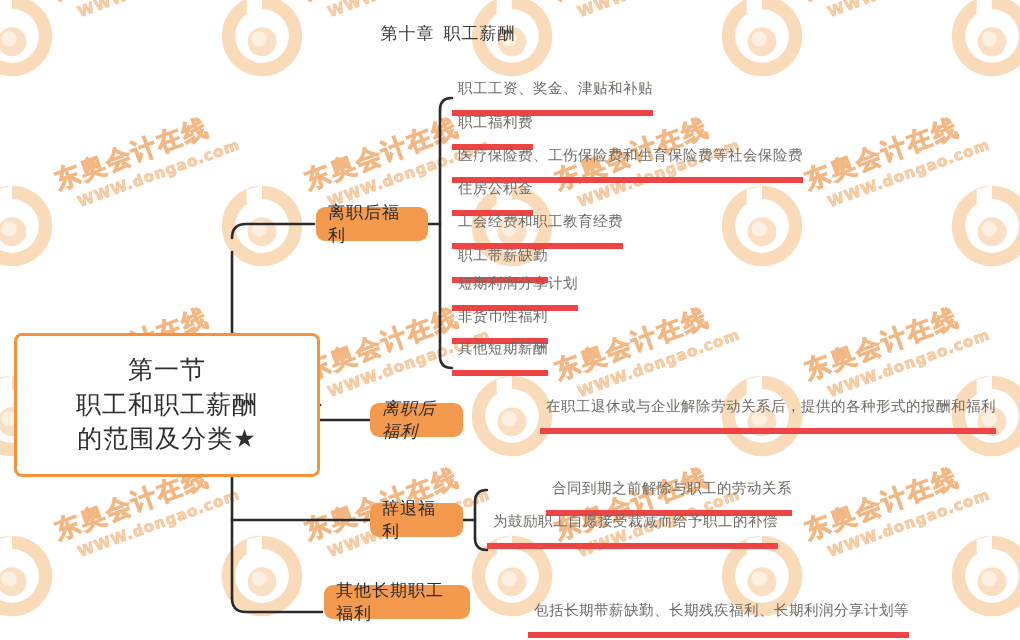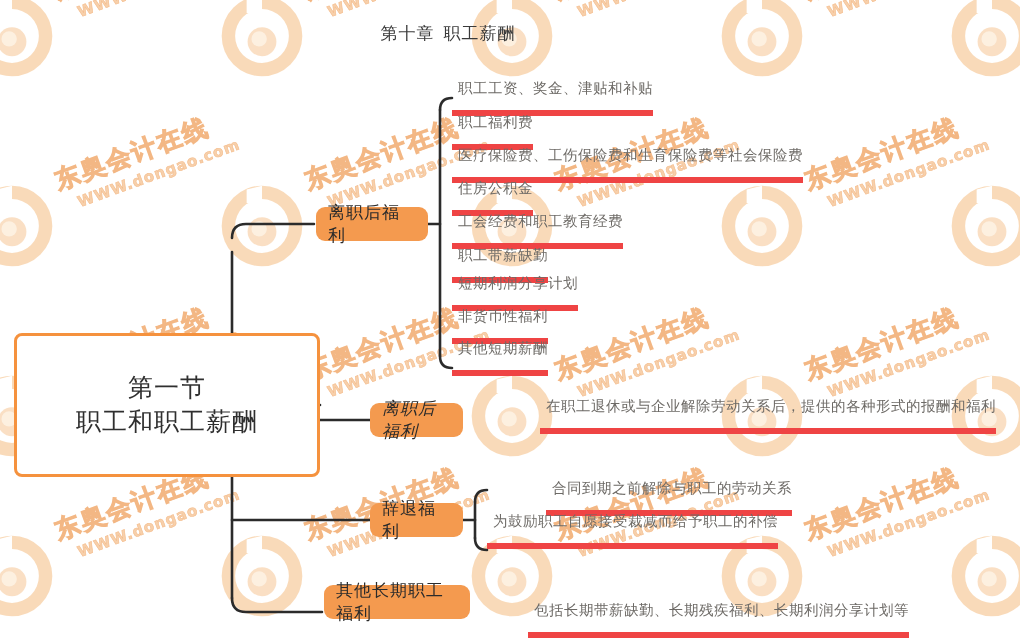--- a/index.html
+++ b/index.html
@@ -338,20 +338,21 @@
 <div id="content-layer">
 
   <div id="page-title">
     <span>第十章</span><span class="t-gap"></span><span>职工薪酬</span>
   </div>
 
   <div id="root-node">
     <div class="root-text">
       <div>第一节</div>
       <div>职工和职工薪酬</div>
+      <div>的范围及分类★</div>
     </div>
   </div>
 
   <div class="branch-node" style="left:316px;top:207px;width:112px;">
     <span>离职后福利</span>
   </div>
 
   <div class="branch-node" style="left:370px;top:403px;width:93px;font-style:italic;">
     <span>离职后福利</span>
   </div>

